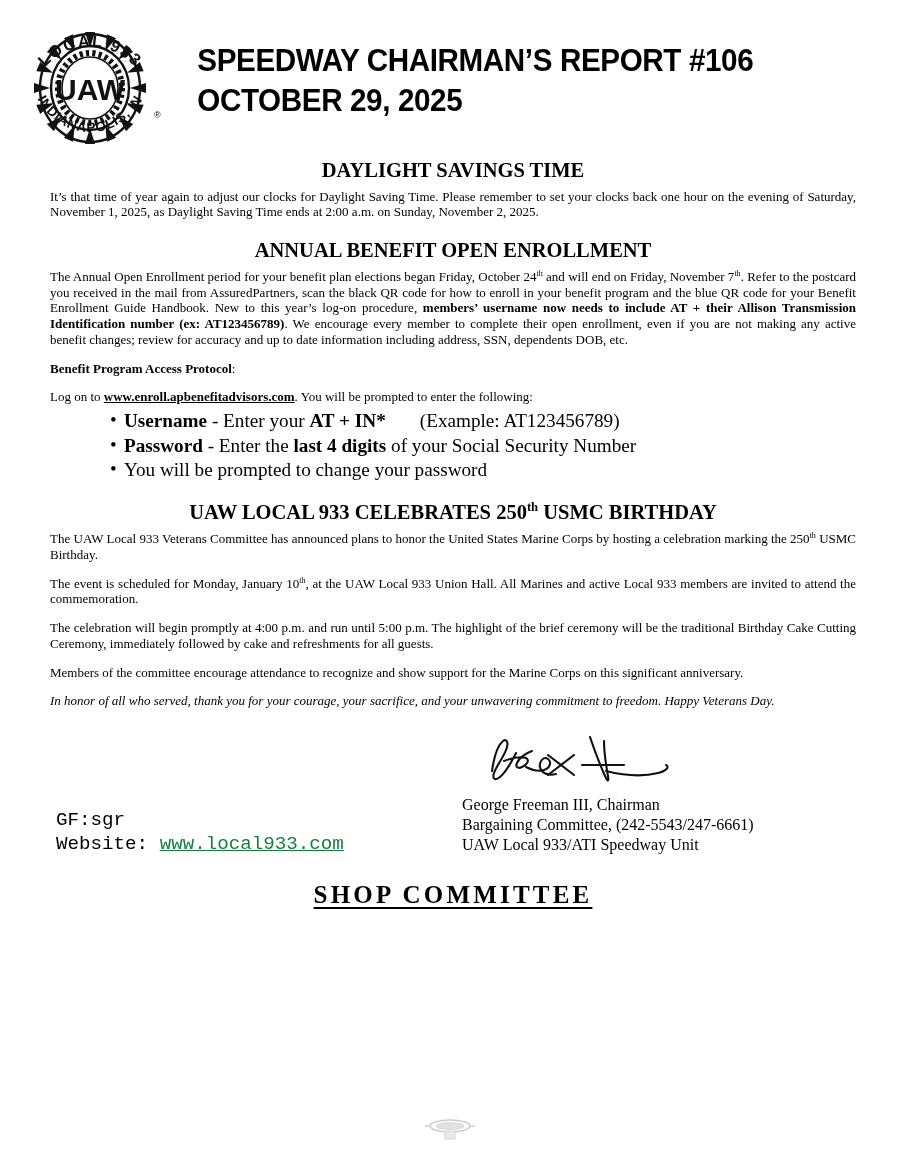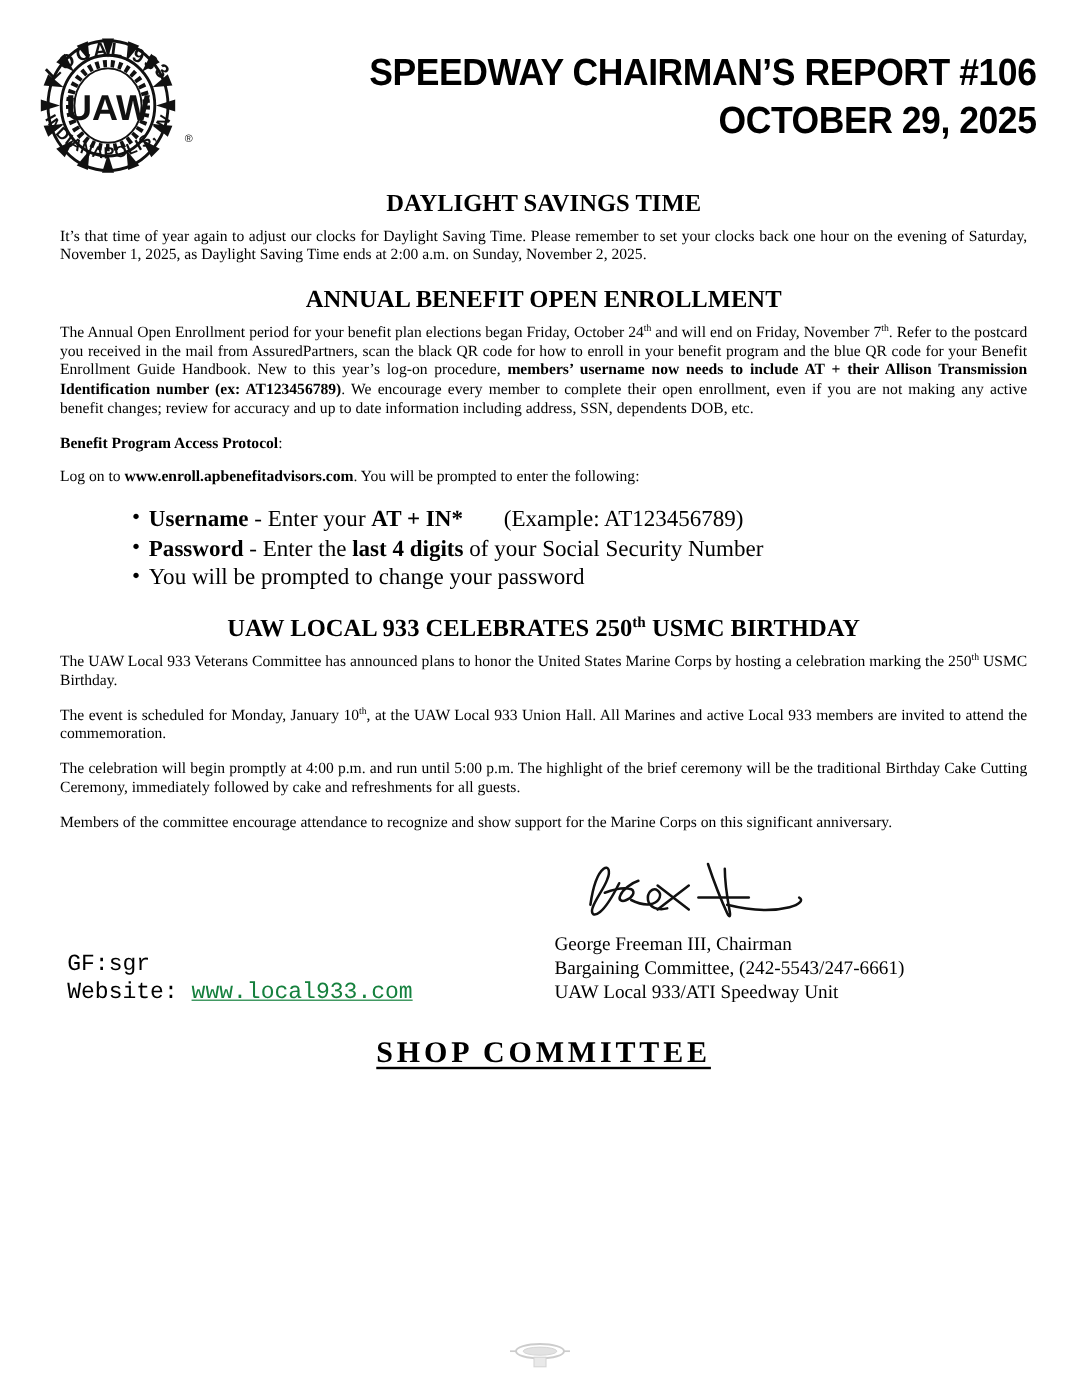--- a/index.html
+++ b/index.html
@@ -25,21 +25,21 @@
   .logo-wrap {
     position: absolute;
     left: 14px;
     top: 14px;
     width: 152px;
     height: 148px;
   }
   .title-block {
     margin-left: 176px;
     padding-right: 15px;
-    text-align: right;
+    text-align: left;
     padding-top: 26px;
   }
   .title-line {
     font-family: "Liberation Sans", "DejaVu Sans", sans-serif;
     font-weight: bold;
     font-size: 31.5px;
     letter-spacing: -0.4px;
     line-height: 1.28;
     transform: scaleX(0.94);
     transform-origin: center;
@@ -61,27 +61,27 @@
     text-justify: inter-word;
     font-size: 13px;
     line-height: 1.215;
     margin: 0 0 13px 0;
     hyphens: none;
   }
   p.body.tight { margin-bottom: 0; }
   p.body.nojust { text-align: left; margin-top: 13px; }
   sup { font-size: 0.62em; vertical-align: super; line-height: 0; }
   .b { font-weight: bold; }
-  .u { }
+  .u { text-decoration: underline; }
   .i { font-style: italic; }
 
   
   ul.bullets {
     list-style: none;
-    margin: 16px 0 0 0;
+    margin: 4px 0 0 0;
     padding: 0 0 0 60px;
     font-size: 19.2px;
     line-height: 1.27;
   }
   ul.bullets li { position: relative; padding-left: 14px; }
   ul.bullets li::before {
     content: "\2022";
     position: absolute;
     left: 0;
     top: -1px;
@@ -242,20 +242,21 @@
     <div class="sec-head spaced-top"><span>UAW LOCAL 933 CELEBRATES 250</span><sup>th</sup><span> USMC BIRTHDAY</span></div>
 
     <p class="body"><span>The UAW Local 933 Veterans Committee has announced plans to honor the United States Marine Corps by hosting a celebration marking the 250</span><sup>th</sup><span> USMC Birthday.</span></p>
 
     <p class="body"><span>The event is scheduled for Monday, January 10</span><sup>th</sup><span>, at the UAW Local 933 Union Hall.  All Marines and active Local 933 members are invited to attend the commemoration.</span></p>
 
     <p class="body">The celebration will begin promptly at 4:00 p.m. and run until 5:00 p.m.  The highlight of the brief ceremony will be the traditional Birthday Cake Cutting Ceremony, immediately followed by cake and refreshments for all guests.</p>
 
     <p class="body">Members of the committee encourage attendance to recognize and show support for the Marine Corps on this significant anniversary.</p>
 
+    <p class="body i">In honor of all who served, thank you for your courage, your sacrifice, and your unwavering commitment to freedom. Happy Veterans Day.</p>
 
     <div class="sig-area">
       <div class="sig-mark">
         <svg viewBox="0 0 230 62" width="230" height="62">
           <g fill="none" stroke="#111" stroke-width="2.1" stroke-linecap="round" stroke-linejoin="round">
             <path d="M10,40 C12,26 16,14 21,10 C25,7 27,12 24,19 C21,27 15,34 12,42 C10,48 13,50 18,46 C24,41 30,30 34,22"></path>
             <path d="M22,30 C30,27 38,25 44,27 C48,29 45,34 40,36 C36,38 33,36 35,32 C37,27 44,22 50,20"></path>
             <path d="M44,36 C50,39 56,41 62,39 C68,37 70,31 66,28 C62,25 57,30 58,36 C59,42 66,45 74,43"></path>
             <path d="M66,24 L92,44 M92,24 L66,44"></path>
             <path d="M108,6 C112,18 118,34 124,47 C126,51 127,50 126,45 C124,34 122,20 122,10"></path>

